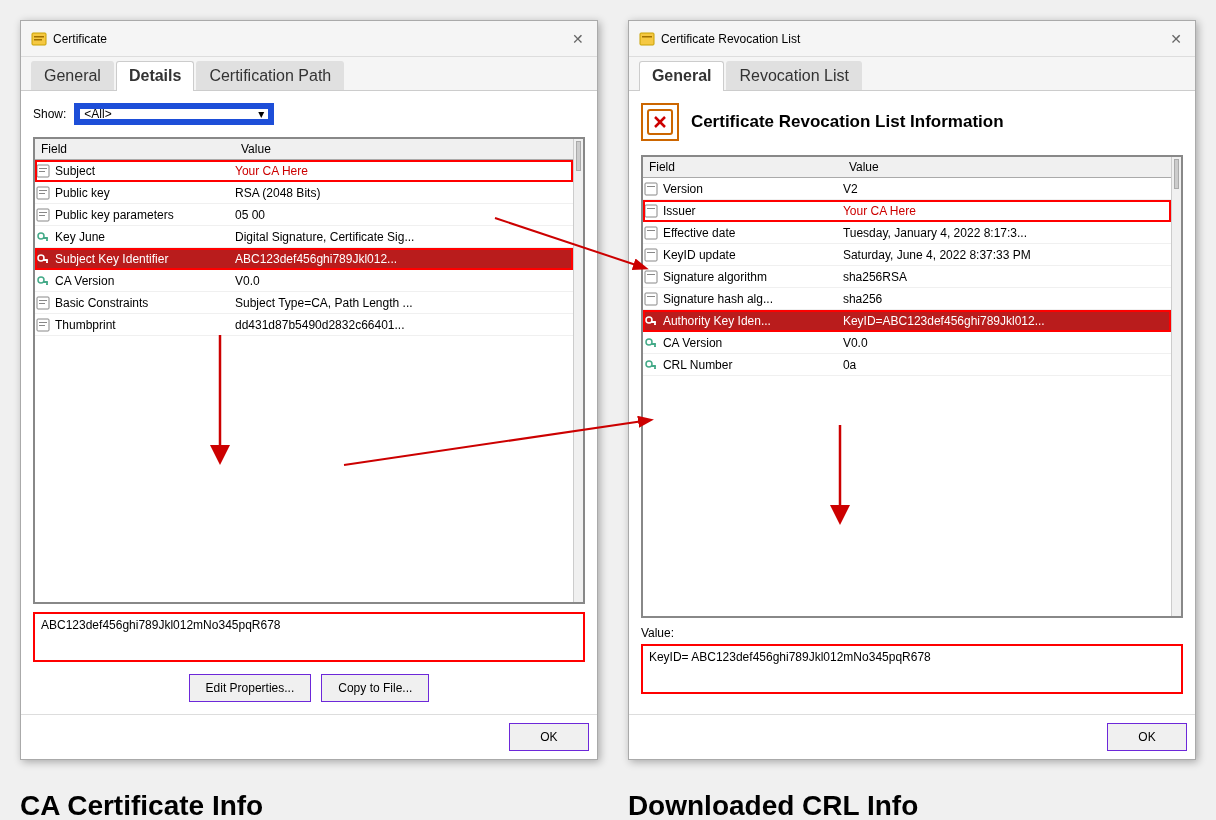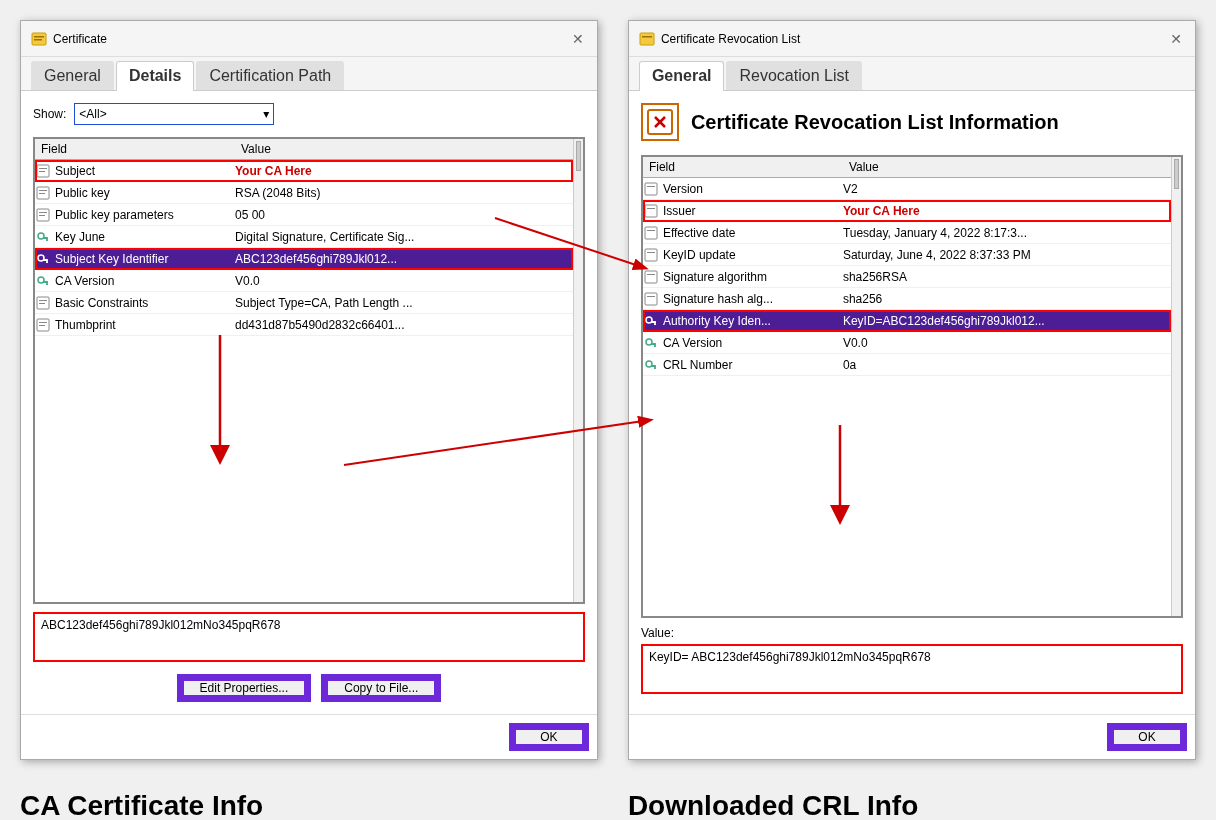--- a/index.html
+++ b/index.html
@@ -126,21 +126,21 @@
       margin-bottom: 12px;
     }
 
     .show-label {
       font-size: 12px;
     }
 
     .show-dropdown {
       width: 200px;
       height: 22px;
-      border: 1px solid #1d4ed8;
+      border: 6px solid #1d4ed8;
       background: #fff;
       font-size: 12px;
       padding: 0 4px;
       display: flex;
       align-items: center;
       justify-content: space-between;
       cursor: pointer;
       gap: 12px;
     }
 
@@ -170,21 +170,21 @@
 
     .field-row {
       display: flex;
       align-items: center;
       padding: 2px 0;
       border-bottom: 1px solid #f0f0f0;
       min-height: 22px;
     }
 
     .field-row.selected {
-      background: #4c1d95;
+      background: #b91c1c;
       color: white;
     }
 
     .field-row.highlighted {
       outline: 2px solid red;
       outline-offset: -2px;
     }
 
     .field-icon {
       width: 16px;
@@ -202,21 +202,21 @@
       flex-shrink: 0;
     }
 
     .field-value {
       flex: 1;
       font-size: 12px;
     }
 
     .field-value.red-text {
       color: #cc0000;
-      font-weight: bold;
+      font-weight: normal;
     }
 
     .value-box {
       border: 2px solid #999;
       min-height: 50px;
       padding: 4px 6px;
       background: #fff;
       margin-bottom: 8px;
       font-size: 12px;
     }
@@ -227,22 +227,22 @@
     }
 
     .buttons-row {
       display: flex;
       justify-content: center;
       gap: 10px;
       margin-top: 4px;
     }
 
     .btn {
-      padding: 0 16px;
-      border: 7px solid #6d28d9;
+      padding: 6px 16px;
+      border: 1px solid #6d28d9;
       background: #f0f0f0;
       font-size: 12px;
       cursor: pointer;
       min-width: 80px;
     }
 
     .ok-row {
       display: flex;
       justify-content: flex-end;
       padding: 8px;
@@ -262,21 +262,21 @@
       height: 38px;
       border: 2px solid #cc6600;
       background: #fff;
       display: flex;
       align-items: center;
       justify-content: center;
       flex-shrink: 0;
     }
 
     .crl-title {
-      font-size: 20px;
+      font-size: 17px;
       font-weight: bold;
     }
 
     
     .annotation-row {
       display: flex;
       gap: 0;
       padding: 10px 20px 0 20px;
     }
 

